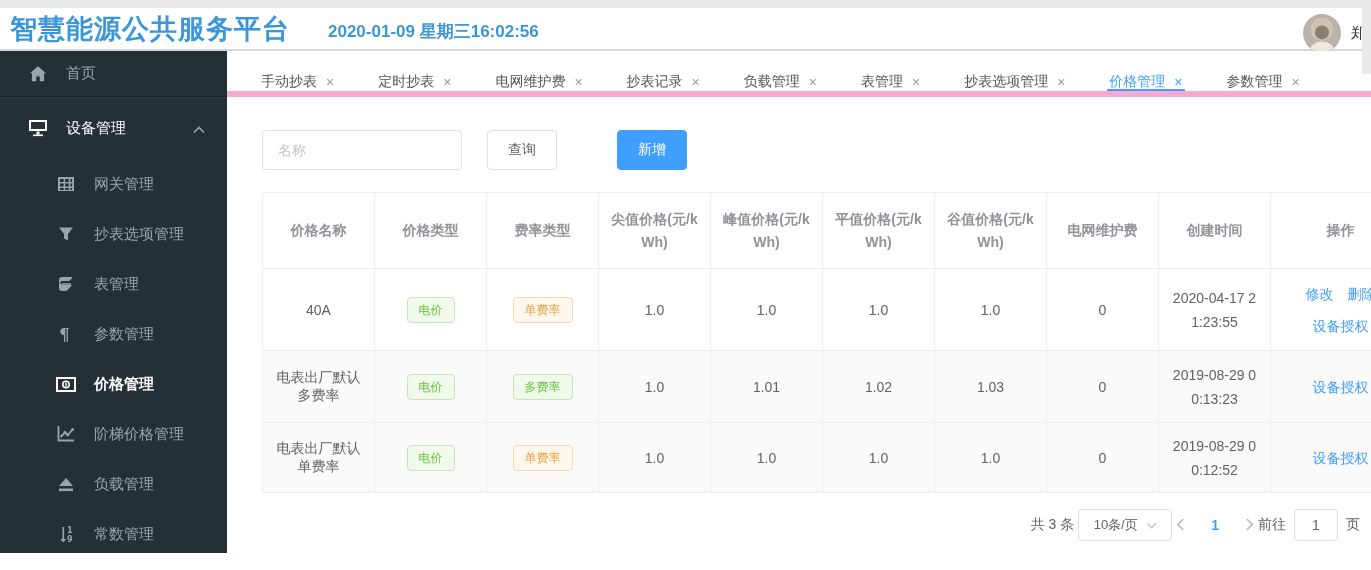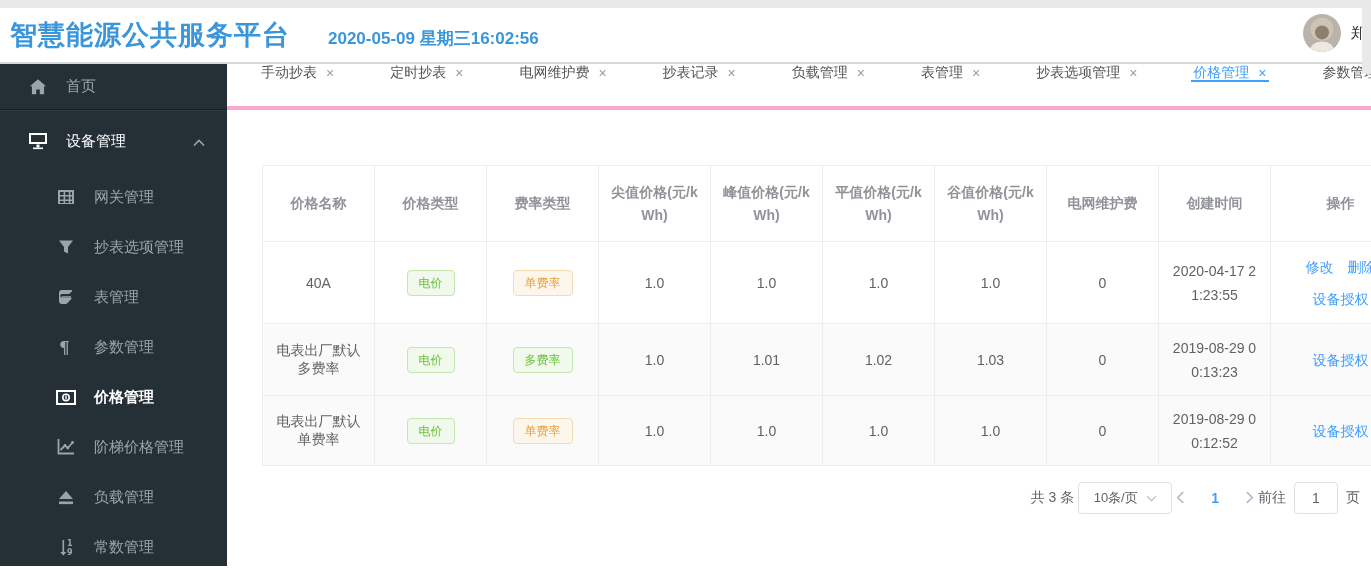--- a/index.html
+++ b/index.html
@@ -2,21 +2,21 @@
 <html><head>
 <meta charset="utf-8">
 <style>
   * { margin:0; padding:0; box-sizing:border-box; }
   html,body { width:1371px; height:570px; overflow:hidden; background:#fff;
     font-family:"Liberation Sans","DejaVu Sans",sans-serif; }
 
   .top-strip { height:8px; background:#e9e9e9; width:100%; }
 
   
-  .header { height:56px; background:#fff; display:flex; align-items:center; position:relative;
+  .header { height:43px; background:#fff; display:flex; align-items:center; position:relative;
             border-bottom:2px solid #d8d8d8; }
   .brand { color:#3a96da; font-size:27px; font-weight:bold; margin-left:10px; letter-spacing:1px; }
   .datetime { color:#3a96da; font-size:17px; font-weight:bold; margin-left:38px; margin-top:6px; }
   .user-area { position:absolute; right:2px; top:6px; display:flex; align-items:center; gap:10px; cursor:pointer; }
   .avatar { width:38px; height:38px; border-radius:50%; background:radial-gradient(circle at 50% 40%, #cfc4b4 0 38%, #b9b3ab 39% 70%, #a8a29a 71%); position:relative; overflow:hidden; }
   .avatar svg { position:absolute; left:50%; top:55%; transform:translate(-50%,-40%); }
   .username { font-size:15px; color:#333; width:18px; overflow:hidden; white-space:nowrap; }
   .header-right-edge { position:absolute; right:0; top:0; width:9px; height:66px; background:#e9e9e9; z-index:5; }
 
   .layout { display:flex; height:502px; }
@@ -29,22 +29,22 @@
   .side-item.group { color:#fff; font-weight:normal; height:62px; }
   .side-item .arrow { position:absolute; right:22px; color:#9aa4ab; }
   .submenu .side-item { padding-left:56px; height:50px; }
   .submenu .side-item.active { color:#fff; font-weight:bold; }
   .side-icon { width:20px; height:20px; display:inline-flex; align-items:center; justify-content:center; color:inherit; }
   .side-icon svg { display:block; }
 
   
   .content { flex:1; background:#fff; overflow:hidden; position:relative; }
 
-  .tabbar { height:46px; display:flex; align-items:flex-start; padding-left:14px; gap:16px;
-            border-bottom:4px solid #f9a8d4; background:#fff; }
+  .tabbar { height:46px; display:flex; align-items:flex-end; padding-left:14px; gap:4px;
+            border-bottom:6px solid #f9a8d4; background:#fff; }
   .tab { display:flex; align-items:center; padding:0 20px; font-size:14px; color:#555;
          cursor:pointer; position:relative; white-space:nowrap; }
   .tab .close { margin-left:9px; color:#999; font-size:14px; cursor:pointer; }
   .tab.active { color:#409eff; }
   .tab.active .close { color:#409eff; }
   .tab.active::after { content:""; position:absolute; left:18px; right:18px; bottom:0; height:2px; background:#409eff; }
 
   .panel { padding:33px 0 0 35px; }
 
   .toolbar { display:flex; align-items:center; gap:25px; }
@@ -88,21 +88,21 @@
                 text-align:center; font-size:14px; color:#606266; outline:none;
                 font-family:"Liberation Sans","DejaVu Sans",sans-serif; }
 </style>
 </head>
 <body>
 
 <div class="top-strip"></div>
 
 <div class="header">
   <div class="brand">智慧能源公共服务平台</div>
-  <div class="datetime">2020-05-09 星期三16:02:56</div>
+  <div class="datetime">2020-01-09 星期三16:02:56</div>
   <div class="user-area">
     <div class="avatar">
       <svg width="30" height="34" viewBox="0 0 30 34">
         <circle cx="15" cy="11" r="7" fill="#8d7f6e"></circle>
         <path d="M2 34 Q2 20 15 20 Q28 20 28 34 Z" fill="#ece7df"></path>
       </svg>
     </div>
     <div class="username">郑</div>
   </div>
   <div class="header-right-edge"></div>
@@ -243,20 +243,25 @@
           <span>价格管理</span>
           <span class="close">×</span>
         </div>
         <div class="tab">
           <span>参数管理</span>
           <span class="close">×</span>
         </div>
       </div>
 
     <div class="panel">
+      <div class="toolbar">
+        <input class="search-input" type="text" placeholder="名称" style="">
+        <button class="btn btn-plain">查询</button>
+        <button class="btn btn-primary">新增</button>
+      </div>
 
       <div class="table-wrap">
         <table>
           <colgroup>
             <col style="width:112px">
               <col style="width:112px">
               <col style="width:112px">
             <col style="width:112px">
               <col style="width:112px">
               <col style="width:112px">

